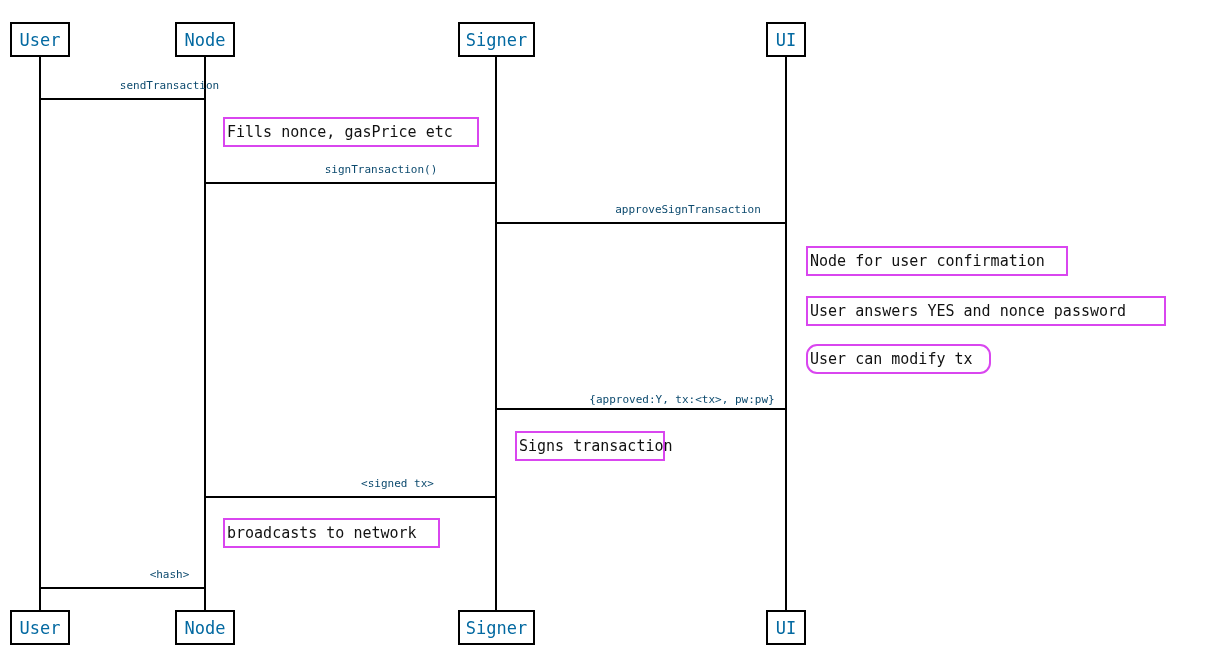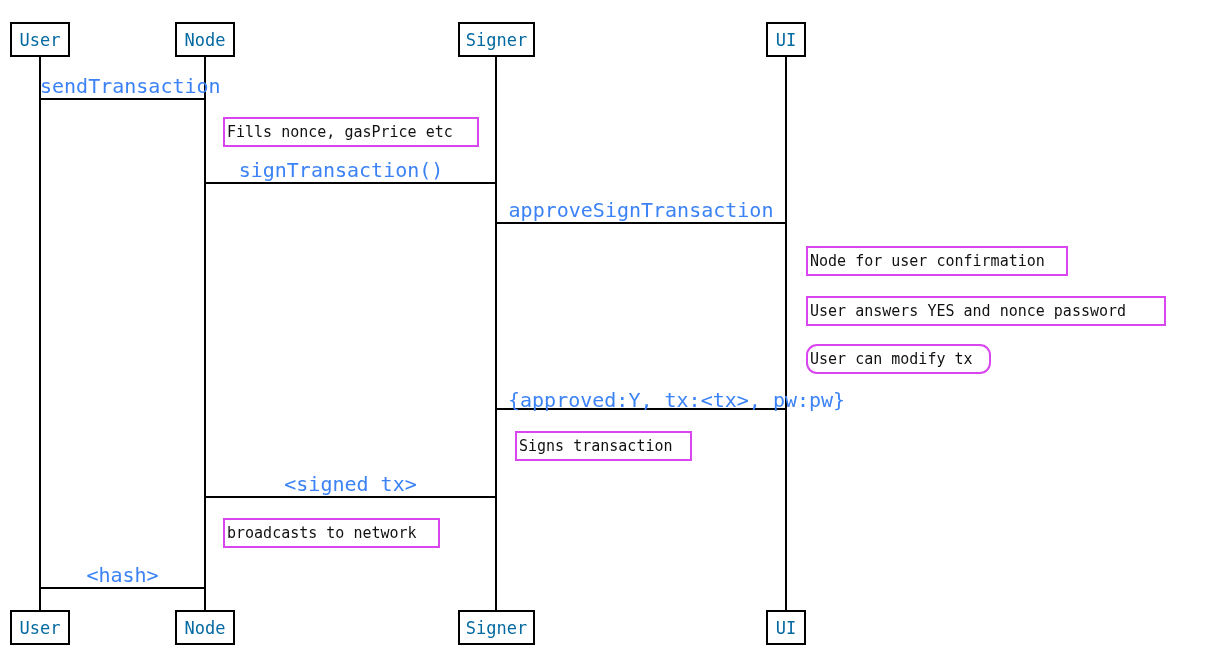--- a/index.html
+++ b/index.html
@@ -55,26 +55,27 @@
   
   .message {
     position: absolute;
     height: 2px;
     background: #000000;
     z-index: 10;
   }
   .message-label {
     position: absolute;
     font-family: "DejaVu Sans Mono", "Liberation Mono", monospace;
-    font-size: 20px;
-    color: #3b82f6;
+    font-size: 11px;
+    color: #0c4a6e;
     text-align: center;
     white-space: nowrap;
     z-index: 12;
     line-height: 18px;
+    padding-left: 47px;
   }
 
   
   .note {
     position: absolute;
     box-sizing: border-box;
     border: 2px solid #d946ef;
     background: #ffffff;
     font-family: "DejaVu Sans Mono", "Liberation Mono", monospace;
     font-size: 15px;
@@ -97,34 +98,34 @@
     <div class="lifeline" style="left: 785px; top: 57px; height: 553px;"></div>
     <div class="activation" style="left: 39px; top: 98px; height: 489px;"></div>
     <div class="activation" style="left: 204px; top: 98px; height: 489px;"></div>
     <div class="activation" style="left: 204px; top: 182px; height: 314px;"></div>
     <div class="activation" style="left: 495px; top: 182px; height: 314px;"></div>
     <div class="activation" style="left: 495px; top: 222px; height: 186px;"></div>
     <div class="activation" style="left: 785px; top: 222px; height: 186px;"></div>
     <div class="message" style="left: 39px; top: 98px; width: 167px;"></div>
     <div class="message-label" style="left: 40px; width: 165px; top: 77px;">sendTransaction</div>
     <div class="message" style="left: 204px; top: 182px; width: 293px;"></div>
-    <div class="message-label" style="left: 222px; width: 238px; top: 161px;">signTransaction()</div>
+    <div class="message-label" style="left: 215px; width: 238px; top: 161px;">signTransaction()</div>
     <div class="message" style="left: 495px; top: 222px; width: 292px;"></div>
     <div class="message-label" style="left: 496px; width: 290px; top: 201px;">approveSignTransaction</div>
     <div class="message" style="left: 495px; top: 408px; width: 292px;"></div>
     <div class="message-label" style="left: 496px; width: 254px; top: 391px; margin-left: 12px;">{approved:Y, tx:&lt;tx&gt;, pw:pw}</div>
     <div class="message" style="left: 204px; top: 496px; width: 293px;"></div>
     <div class="message-label" style="left: 205px; width: 291px; top: 475px;">&lt;signed tx&gt;</div>
     <div class="message" style="left: 39px; top: 587px; width: 167px;"></div>
     <div class="message-label" style="left: 40px; width: 165px; top: 566px;">&lt;hash&gt;</div>
     <div class="note" style="left: 223px; top: 117px; width: 256px;">Fills nonce, gasPrice etc</div>
     <div class="note" style="left: 806px; top: 246px; width: 262px;">Node for user confirmation</div>
     <div class="note" style="left: 806px; top: 296px; width: 360px;">User answers YES and nonce password</div>
     <div class="note" style="left: 806px; top: 344px; width: 185px; border-radius: 11px;">User can modify tx</div>
-    <div class="note" style="left: 515px; top: 431px; width: 177px;">Signs transaction</div>
+    <div class="note" style="left: 515px; top: 431px; width: 150px;">Signs transaction</div>
     <div class="note" style="left: 223px; top: 518px; width: 217px;">broadcasts to network</div>
     <div class="participant" style="left: 10px; top: 22px; width: 60px; height: 35px;">User</div>
     <div class="participant" style="left: 175px; top: 22px; width: 60px; height: 35px;">Node</div>
     <div class="participant" style="left: 458px; top: 22px; width: 77px; height: 35px;">Signer</div>
     <div class="participant" style="left: 766px; top: 22px; width: 40px; height: 35px;">UI</div>
     <div class="participant" style="left: 10px; top: 610px; width: 60px; height: 35px;">User</div>
     <div class="participant" style="left: 175px; top: 610px; width: 60px; height: 35px;">Node</div>
     <div class="participant" style="left: 458px; top: 610px; width: 77px; height: 35px;">Signer</div>
     <div class="participant" style="left: 766px; top: 610px; width: 40px; height: 35px;">UI</div>
   </div>

